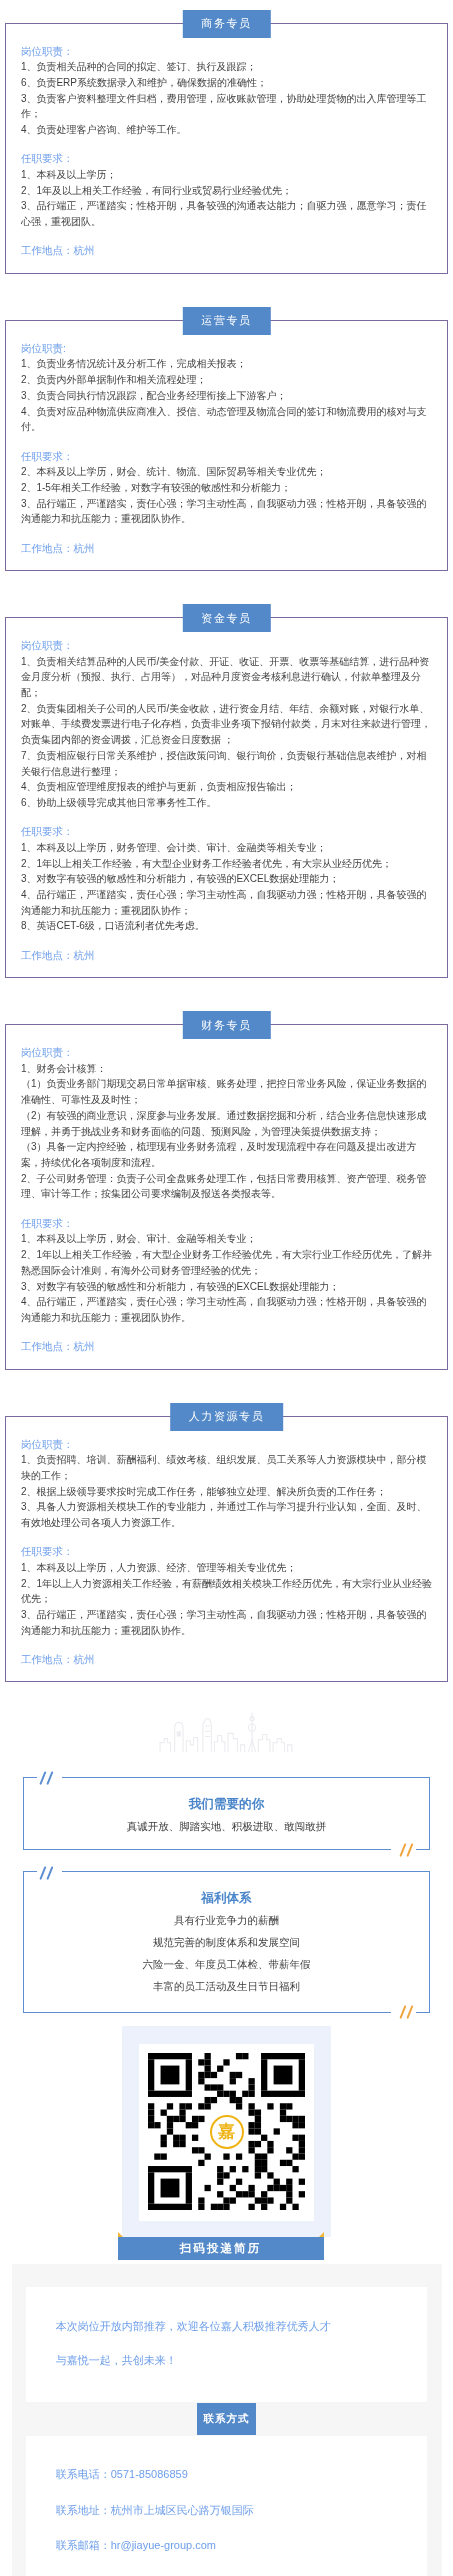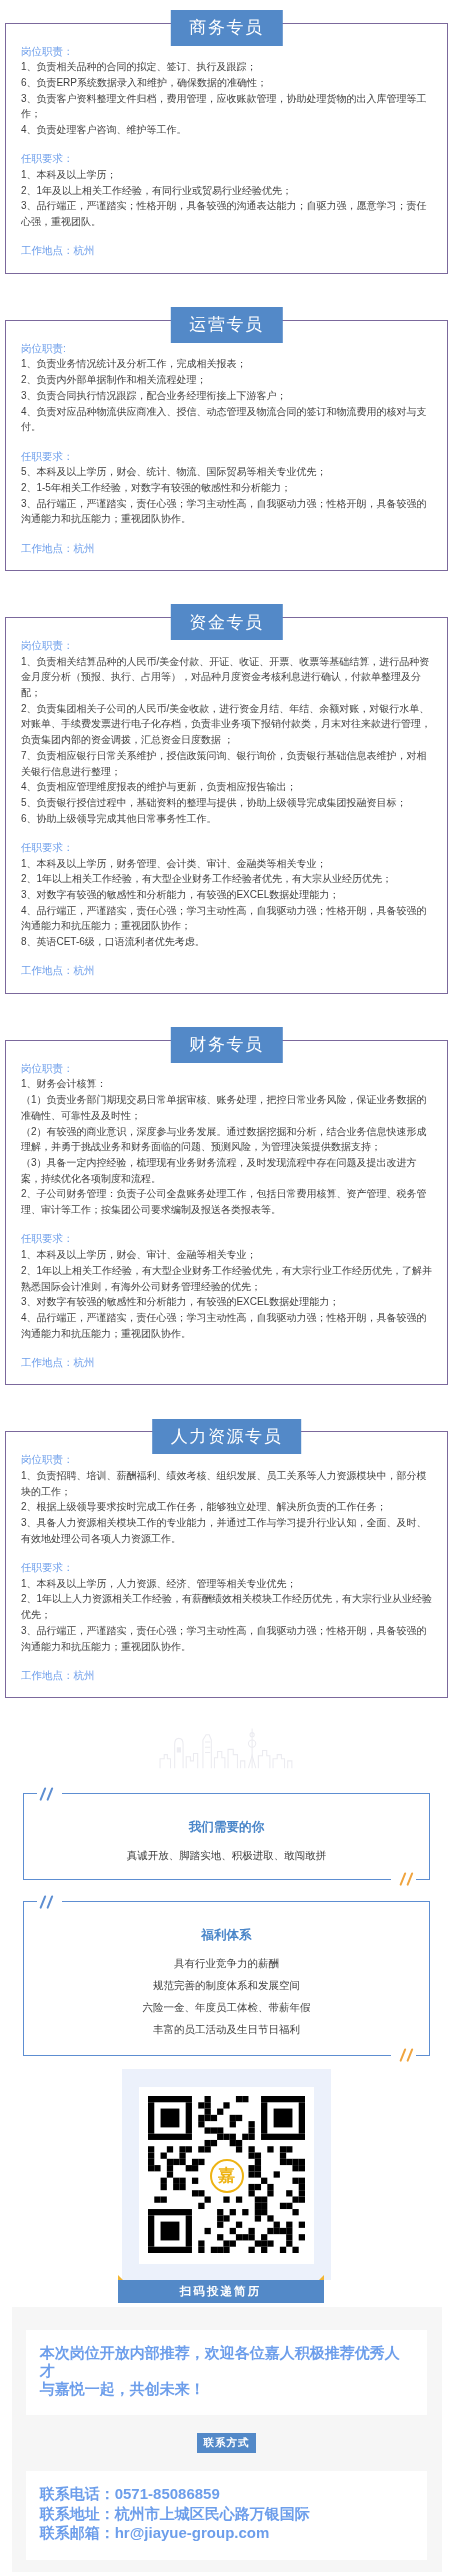--- a/index.html
+++ b/index.html
@@ -16,34 +16,34 @@
     --logo-gold:#eeb313;
   }
   html,body{margin:0;padding:0;background:#fff;}
   body{width:453px;font-family:"Liberation Sans","DejaVu Sans",sans-serif;color:var(--text-dark);}
   .page{width:453px;position:relative;overflow:hidden;padding-bottom:15.7px;}
 
   
   .job-box{position:relative;margin:46px 5.2px 0;border:0.5px solid var(--purple);padding:20px 14.7px 13.6px;}
   .job-box.first{margin-top:22.5px;}
   .job-header{position:absolute;top:-13.6px;left:50%;transform:translateX(-50%);
-    background:var(--banner-blue);color:#fff;font-size:17px;letter-spacing:1.6px;
+    background:var(--banner-blue);color:#fff;font-size:11px;letter-spacing:1.6px;
     padding:6.3px 19px;white-space:nowrap;}
   .job-content p{margin:0;font-size:10px;line-height:15.7px;color:var(--text-dark);}
   .job-content .label{color:var(--label-blue);font-weight:normal;font-size:10.5px;}
   .job-content .gap{margin-top:13.6px;}
 
   
   .skyline{display:block;margin:26px auto 23.6px;width:136px;height:45px;}
 
   
   .promo-box{position:relative;margin:0 23px;border:1px solid var(--promo-border);
     text-align:center;padding:12.6px 5.2px 14.7px;}
   .promo-box.second{margin-top:21px;padding-bottom:17px;}
-  .promo-title{font-size:12.6px;font-weight:bold;color:var(--promo-title);margin:12px;line-height:18px;}
+  .promo-title{font-size:12.6px;font-weight:bold;color:var(--promo-title);margin:4px;line-height:18px;}
   .promo-line{font-size:10.5px;color:var(--text-dark);margin:6.3px 0 0;line-height:15.7px;}
   .slash{position:absolute;width:1.6px;height:13.6px;border-radius:1px;}
   .slash-patch{position:absolute;background:#fff;}
   .patch-tl{top:-2.1px;left:12.6px;width:25px;height:4.2px;}
   .patch-br{bottom:-2.1px;right:12.6px;width:25px;height:4.2px;}
   .sl-blue{background:var(--promo-border);}
   .sl-orange{background:var(--orange);}
   .s1{top:-6.8px;left:18px;transform:rotate(22deg);}
   .s2{top:-6.8px;left:25px;transform:rotate(22deg);}
   .s3{bottom:-6.8px;right:25px;transform:rotate(22deg);}
@@ -59,25 +59,25 @@
   .qr-bar{position:relative;width:206px;height:23px;background:var(--banner-blue);
     color:#fff;text-align:center;font-size:11.5px;font-weight:bold;line-height:23px;letter-spacing:2.1px;}
   .qr-bar::before{content:"";position:absolute;top:-5.2px;left:0;width:0;height:0;
     border-bottom:5.2px solid var(--gold);border-right:5.2px solid transparent;}
   .qr-bar::after{content:"";position:absolute;top:-5.2px;right:0;width:0;height:0;
     border-bottom:5.2px solid var(--gold);border-left:5.2px solid transparent;}
 
   
   .gray-panel{margin:4.2px 11.5px 0;background:var(--gray-panel);padding:23px 7.3px 12.6px;}
   .white-card{background:#fff;margin:0 7.3px;padding:13.6px 13.6px 17px;}
-  .white-card p{margin:0;font-size:15px;font-weight:bold;color:var(--label-blue);line-height:18px;}
+  .white-card p{margin:16px;font-size:11px;font-weight:normal;color:var(--label-blue);line-height:18px;}
   .contact-card p{line-height:19.4px;}
-  .contact-btn{display:block;width:59px;margin:18px auto;background:var(--banner-blue);
+  .contact-btn{display:block;width:59px;margin:1px auto;background:var(--banner-blue);
     color:#fff;border:none;text-align:center;font-size:10.5px;font-weight:bold;
-    padding:3px 0;letter-spacing:1px;cursor:pointer;font-family:inherit;}
+    padding:9px 0;letter-spacing:1px;cursor:pointer;font-family:inherit;}
 
   
   .end-wrap{margin:67px auto 0;width:105px;text-align:center;}
 </style>
 </head>
 <body>
 
 <div class="page">
 
   <div id="jobs-mount">
@@ -110,40 +110,39 @@
     <div class="job-content">
       <p class="label">岗位职责:</p>
       <div>
             <p>1、负责业务情况统计及分析工作，完成相关报表；</p>
             <p>2、负责内外部单据制作和相关流程处理；</p>
             <p>3、负责合同执行情况跟踪，配合业务经理衔接上下游客户；</p>
             <p>4、负责对应品种物流供应商准入、授信、动态管理及物流合同的签订和物流费用的核对与支付。</p>
           </div>
       <p class="label gap">任职要求：</p>
       <div>
-            <p>5、本科及以上学历，财会、统计、物流、国际贸易等相关专业优先；</p>
+            <p>2、本科及以上学历，财会、统计、物流、国际贸易等相关专业优先；</p>
             <p>2、1-5年相关工作经验，对数字有较强的敏感性和分析能力；</p>
             <p>3、品行端正，严谨踏实，责任心强；学习主动性高，自我驱动力强；性格开朗，具备较强的沟通能力和抗压能力；重视团队协作。</p>
           </div>
       <p class="label gap">工作地点：杭州</p>
     </div>
   </section>
 
   <section class="job-box">
     <div class="job-header">
       <span>资金专员</span>
     </div>
     <div class="job-content">
       <p class="label">岗位职责：</p>
       <div>
             <p>1、负责相关结算品种的人民币/美金付款、开证、收证、开票、收票等基础结算，进行品种资金月度分析（预报、执行、占用等），对品种月度资金考核利息进行确认，付款单整理及分配；</p>
             <p>2、负责集团相关子公司的人民币/美金收款，进行资金月结、年结、余额对账，对银行水单、对账单、手续费发票进行电子化存档，负责非业务项下报销付款类，月末对往来款进行管理，负责集团内部的资金调拨，汇总资金日度数据 ；</p>
             <p>7、负责相应银行日常关系维护，授信政策问询、银行询价，负责银行基础信息表维护，对相关银行信息进行整理；</p>
             <p>4、负责相应管理维度报表的维护与更新，负责相应报告输出；</p>
-            <p>5、负责银行授信过程中，基础资料的整理与提供，协助上级领导完成集团投融资目标；</p>
             <p>6、协助上级领导完成其他日常事务性工作。</p>
           </div>
       <p class="label gap">任职要求：</p>
       <div>
             <p>1、本科及以上学历，财务管理、会计类、审计、金融类等相关专业；</p>
             <p>2、1年以上相关工作经验，有大型企业财务工作经验者优先，有大宗从业经历优先；</p>
             <p>3、对数字有较强的敏感性和分析能力，有较强的EXCEL数据处理能力；</p>
             <p>4、品行端正，严谨踏实，责任心强；学习主动性高，自我驱动力强；性格开朗，具备较强的沟通能力和抗压能力；重视团队协作；</p>
             <p>8、英语CET-6级，口语流利者优先考虑。</p>
           </div>

